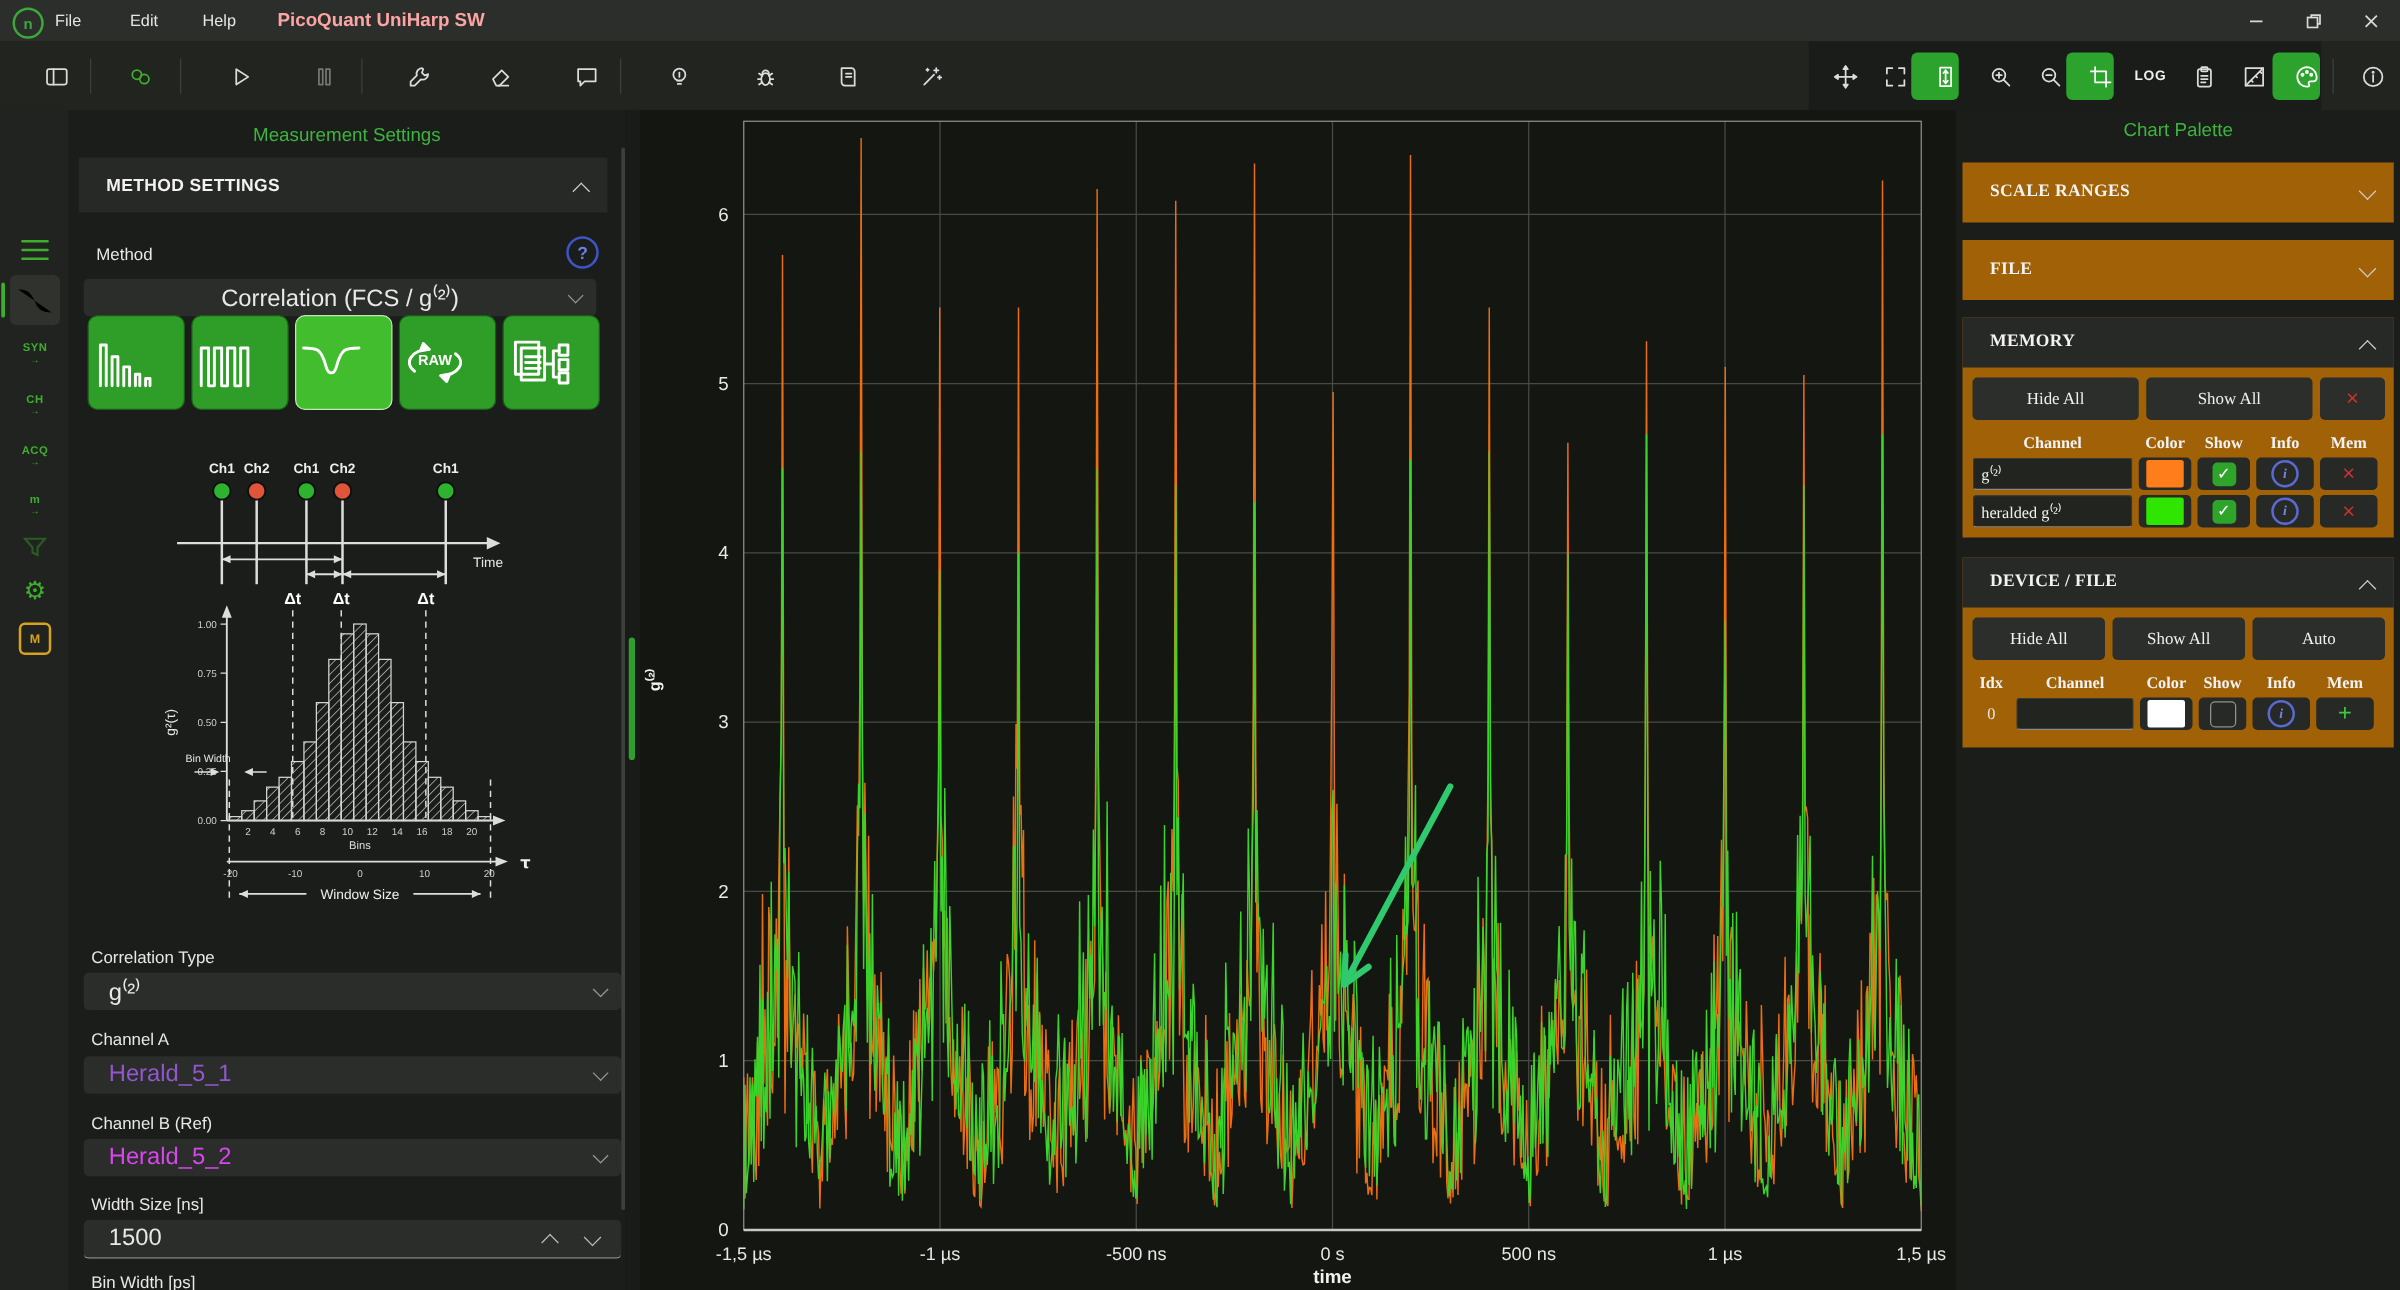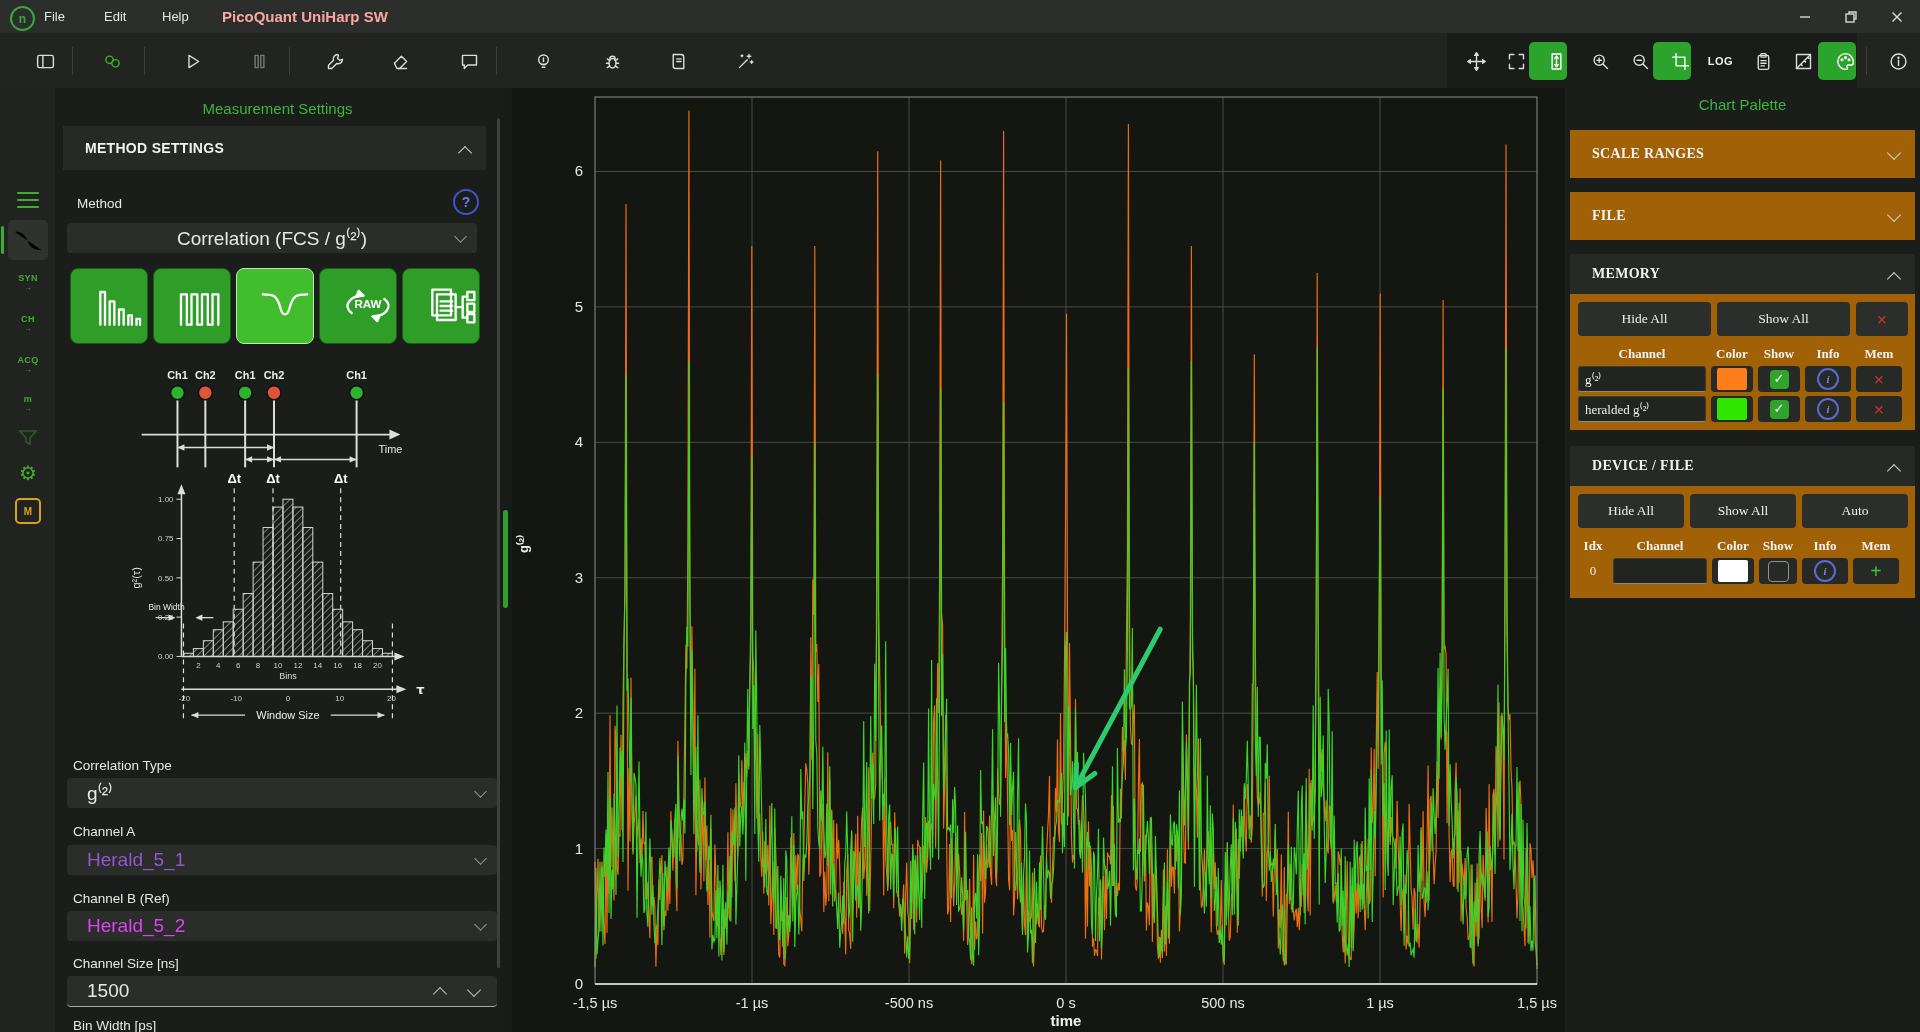--- a/index.html
+++ b/index.html
@@ -42,22 +42,22 @@
   #settings{position:absolute;left:55px;top:88px;width:445px;height:944px;background:#1a1d19;}
   .panel-title{position:absolute;left:0;width:100%;text-align:center;color:#3db43d;font-size:15px;}
   .sect{position:absolute;background:#262925;display:flex;align-items:center;}
   .sect .stext{margin-left:22px;font-size:14px;font-weight:bold;color:#f2f2f2;letter-spacing:.3px;}
   .chev{position:absolute;right:16px;width:9px;height:9px;border-right:1.8px solid #cfcfcf;border-bottom:1.8px solid #cfcfcf;}
   .chev.down{transform:rotate(45deg);top:38%;}
   .chev.up{transform:rotate(-135deg);top:50%;}
   .flabel{position:absolute;font-size:13.5px;color:#e8e8e8;}
   .dropdown{position:absolute;height:30px;background:#2a2d29;border-radius:4px;display:flex;align-items:center;font-size:19px;}
   .dropdown .dchev{position:absolute;right:12px;width:8px;height:8px;border-right:1.6px solid #9a9a9a;border-bottom:1.6px solid #9a9a9a;transform:rotate(45deg);top:9px;}
-  .mbtn{position:absolute;top:180px;width:76px;height:74px;background:#2f9e28;border-radius:8px;border:1px solid #1c5c17;
-        display:flex;align-items:center;justify-content:flex-end;}
+  .mbtn{position:absolute;top:164px;width:76px;height:74px;background:#2f9e28;border-radius:8px;border:1px solid #1c5c17;
+        display:flex;align-items:center;justify-content:flex-start;}
   .mbtn.sel{background:#41bd2d;border:1px solid #bfe8b5;}
   .mbtn svg{width:56px;height:56px;stroke:#fff;fill:none;stroke-width:2;stroke-linecap:round;stroke-linejoin:round;}
   #helpIcon{position:absolute;width:22px;height:22px;border:2px solid #3c55c8;border-radius:50%;color:#6b7fe8;
             font-size:14px;font-weight:bold;display:flex;align-items:center;justify-content:center;}
   .stepbtn{position:absolute;top:10px;width:9px;height:9px;border-right:1.7px solid #bdbdbd;border-bottom:1.7px solid #bdbdbd;}
   #scrollthumb{position:absolute;left:442px;top:30px;width:3px;height:850px;background:#3c3f3b;border-radius:2px;}
   
   #splitter{position:absolute;left:500px;top:88px;width:12px;height:944px;background:#181b17;}
   #grip{position:absolute;left:3px;top:422px;width:5px;height:98px;background:#2f9e2f;border-radius:3px;}
   
@@ -460,21 +460,21 @@
     <div class="flabel" style="left:18px;top:736px">Channel A</div>
     <div class="dropdown" style="left:12px;top:757px;width:410px;padding-left:20px">
       <span style="color: rgb(146, 87, 208);">Herald_5_1</span>
       <span class="dchev"></span>
     </div>
     <div class="flabel" style="left:18px;top:803px">Channel B (Ref)</div>
     <div class="dropdown" style="left:12px;top:823px;width:410px;padding-left:20px">
       <span style="color: #d946ef;">Herald_5_2</span>
       <span class="dchev"></span>
     </div>
-    <div class="flabel" style="left:18px;top:868px">Channel Size [ns]</div>
+    <div class="flabel" style="left:18px;top:868px">Width Size [ns]</div>
     <div class="dropdown" style="left:12px;top:888px;width:410px;padding-left:20px;border-bottom:1px solid #a8a8a8">
       <span>1500</span>
       <span class="stepbtn" style="right:52px;transform:rotate(-135deg);top:13px"></span>
       <span class="stepbtn" style="right:18px;transform:rotate(45deg);top:9px"></span>
     </div>
     <div class="flabel" style="left:18px;top:930px">Bin Width [ps]</div>
     <div id="scrollthumb"></div>
   </div>
 
   <div id="splitter">

